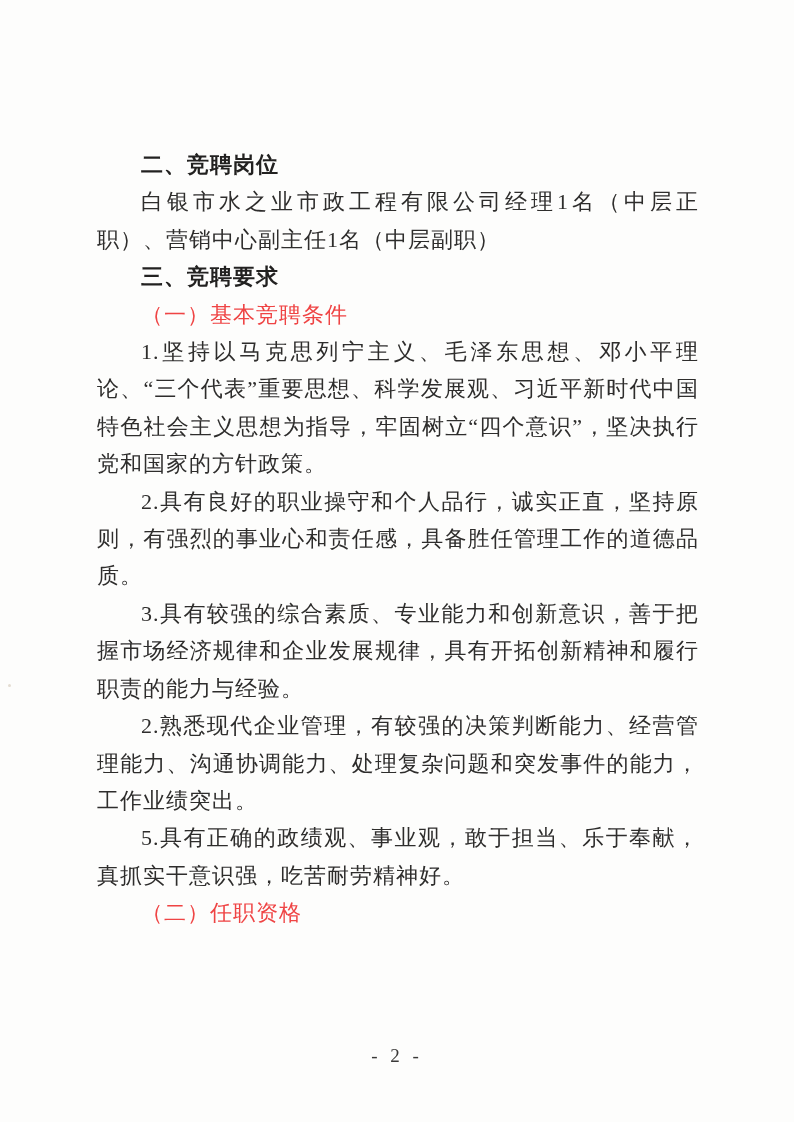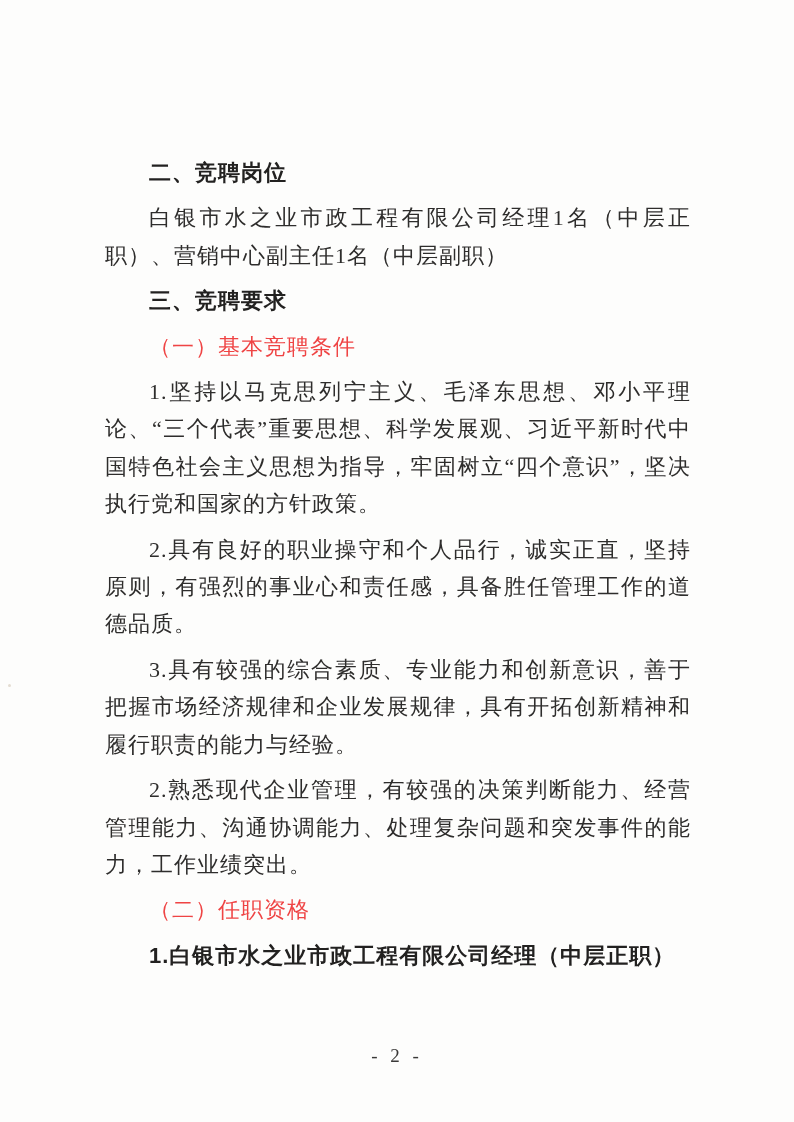--- a/index.html
+++ b/index.html
@@ -21,21 +21,21 @@
     top: 146px;
     width: 602px;
     font-size: 22px;
     line-height: 37.4px;
     letter-spacing: 1px;
     color: #2e2d2c;
     text-align: justify;
     text-justify: inter-ideograph;
   }
   .content p {
-    margin: 8px;
+    margin: 0;
     padding: 0;
     text-indent: 2em;
   }
   .heading-black {
     font-family: "Liberation Sans", sans-serif;
     font-weight: 700;
     color: #222120;
   }
   .heading-kai {
     font-family: Liberation Serif, serif;
@@ -76,18 +76,18 @@
 
   <main class="content">
       <p class="heading-black">二、竞聘岗位</p>
       <p class="body-text">白银市水之业市政工程有限公司经理1名（中层正职）、营销中心副主任1名（中层副职）</p>
       <p class="heading-black">三、竞聘要求</p>
       <p class="heading-kai">（一）基本竞聘条件</p>
       <p class="body-text">1.坚持以马克思列宁主义、毛泽东思想、邓小平理论、“三个代表”重要思想、科学发展观、习近平新时代中国特色社会主义思想为指导，牢固树立“四个意识”，坚决执行党和国家的方针政策。</p>
       <p class="body-text">2.具有良好的职业操守和个人品行，诚实正直，坚持原则，有强烈的事业心和责任感，具备胜任管理工作的道德品质。</p>
       <p class="body-text">3.具有较强的综合素质、专业能力和创新意识，善于把握市场经济规律和企业发展规律，具有开拓创新精神和履行职责的能力与经验。</p>
       <p class="body-text">2.熟悉现代企业管理，有较强的决策判断能力、经营管理能力、沟通协调能力、处理复杂问题和突发事件的能力，工作业绩突出。</p>
+      <p class="body-text">5.具有正确的政绩观、事业观，敢于担当、乐于奉献，真抓实干意识强，吃苦耐劳精神好。</p>
       <p class="heading-kai">（二）任职资格</p>
-      <p class="heading-black">1.白银市水之业市政工程有限公司经理（中层正职）</p>
     </main>
 
   <div class="page-footer">- 2 -</div>
 </div>
 
 </body></html>

